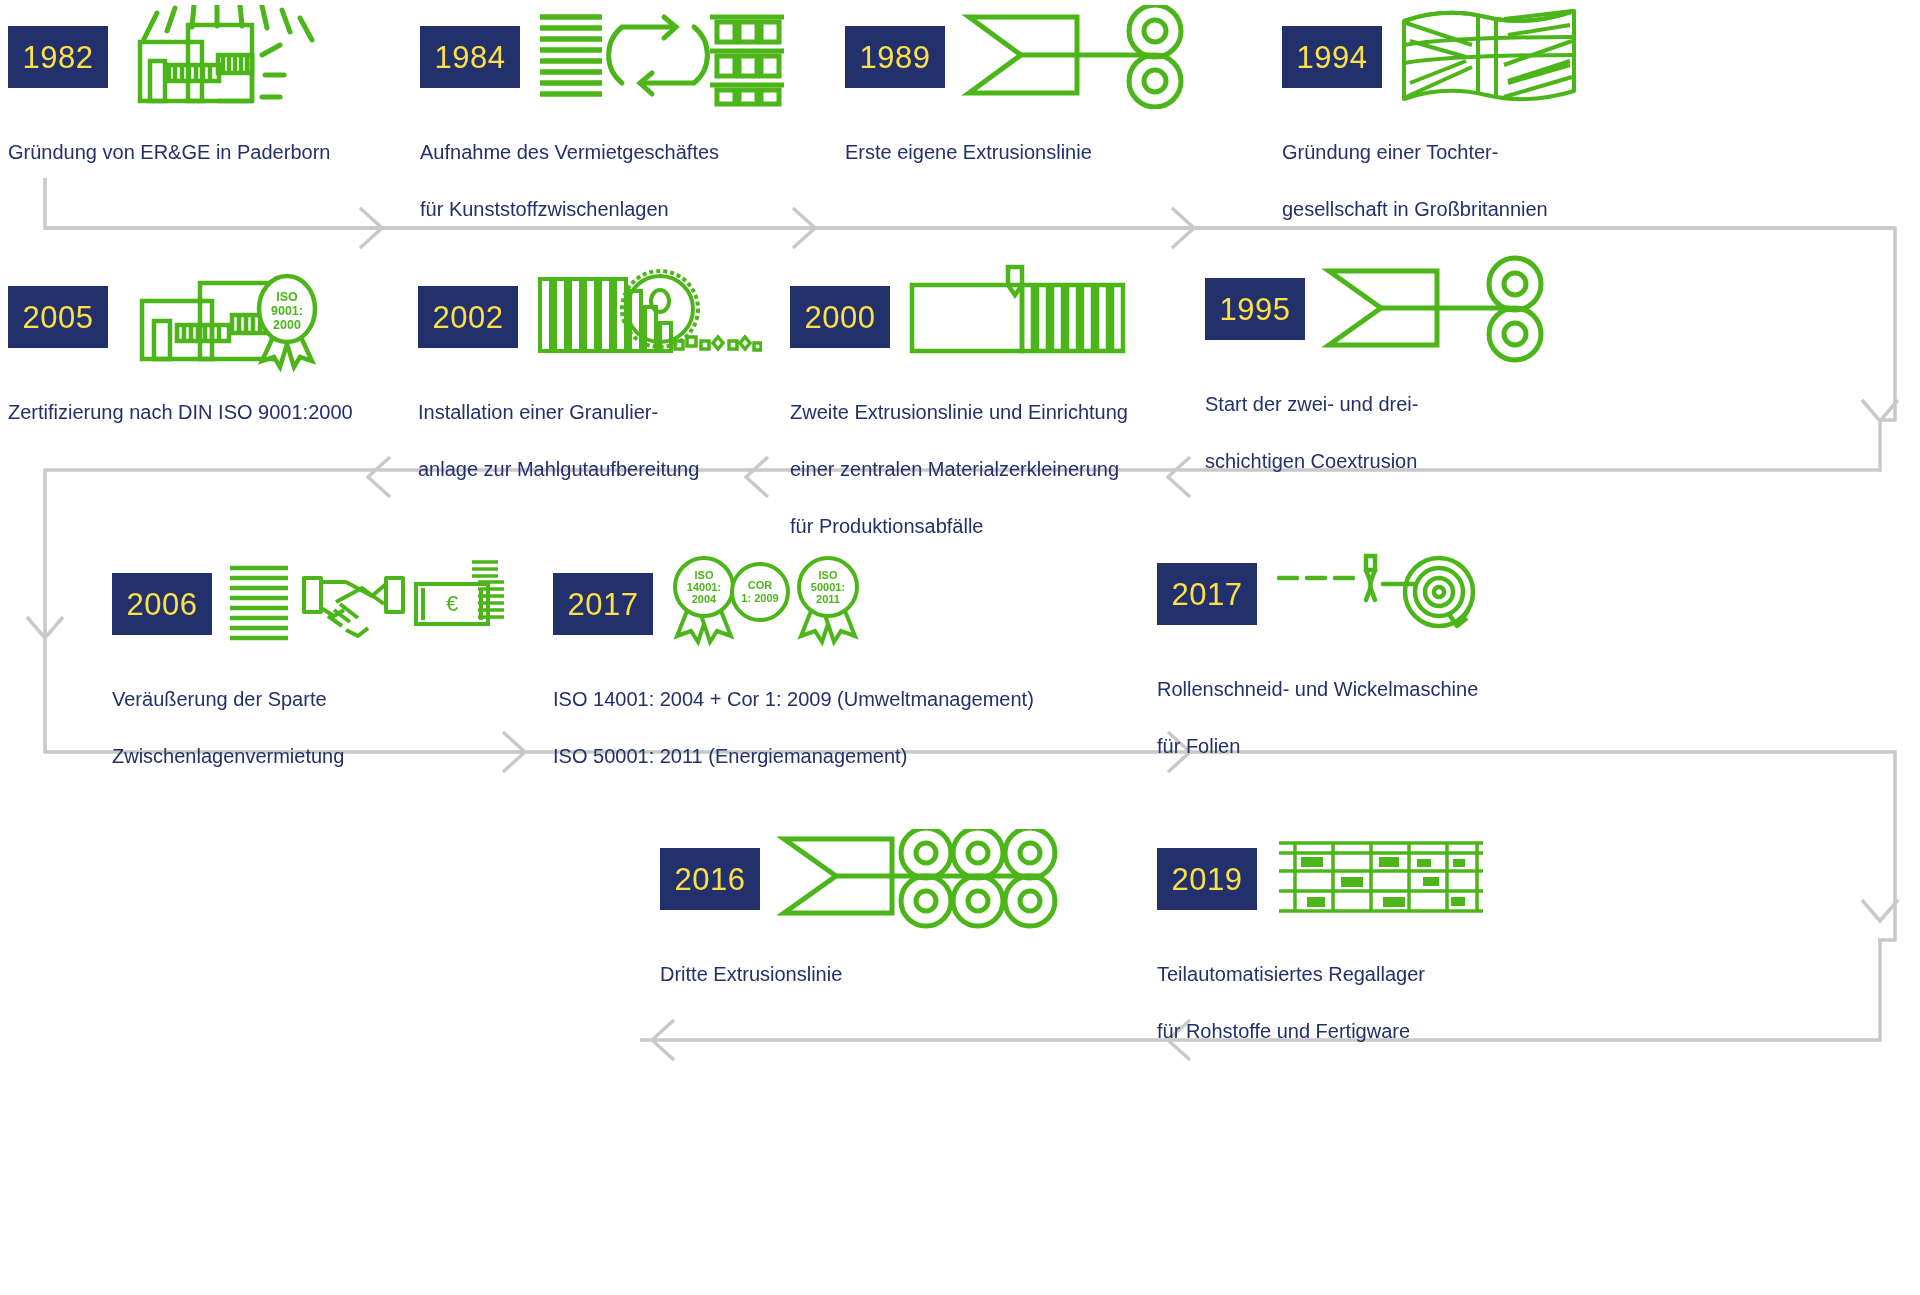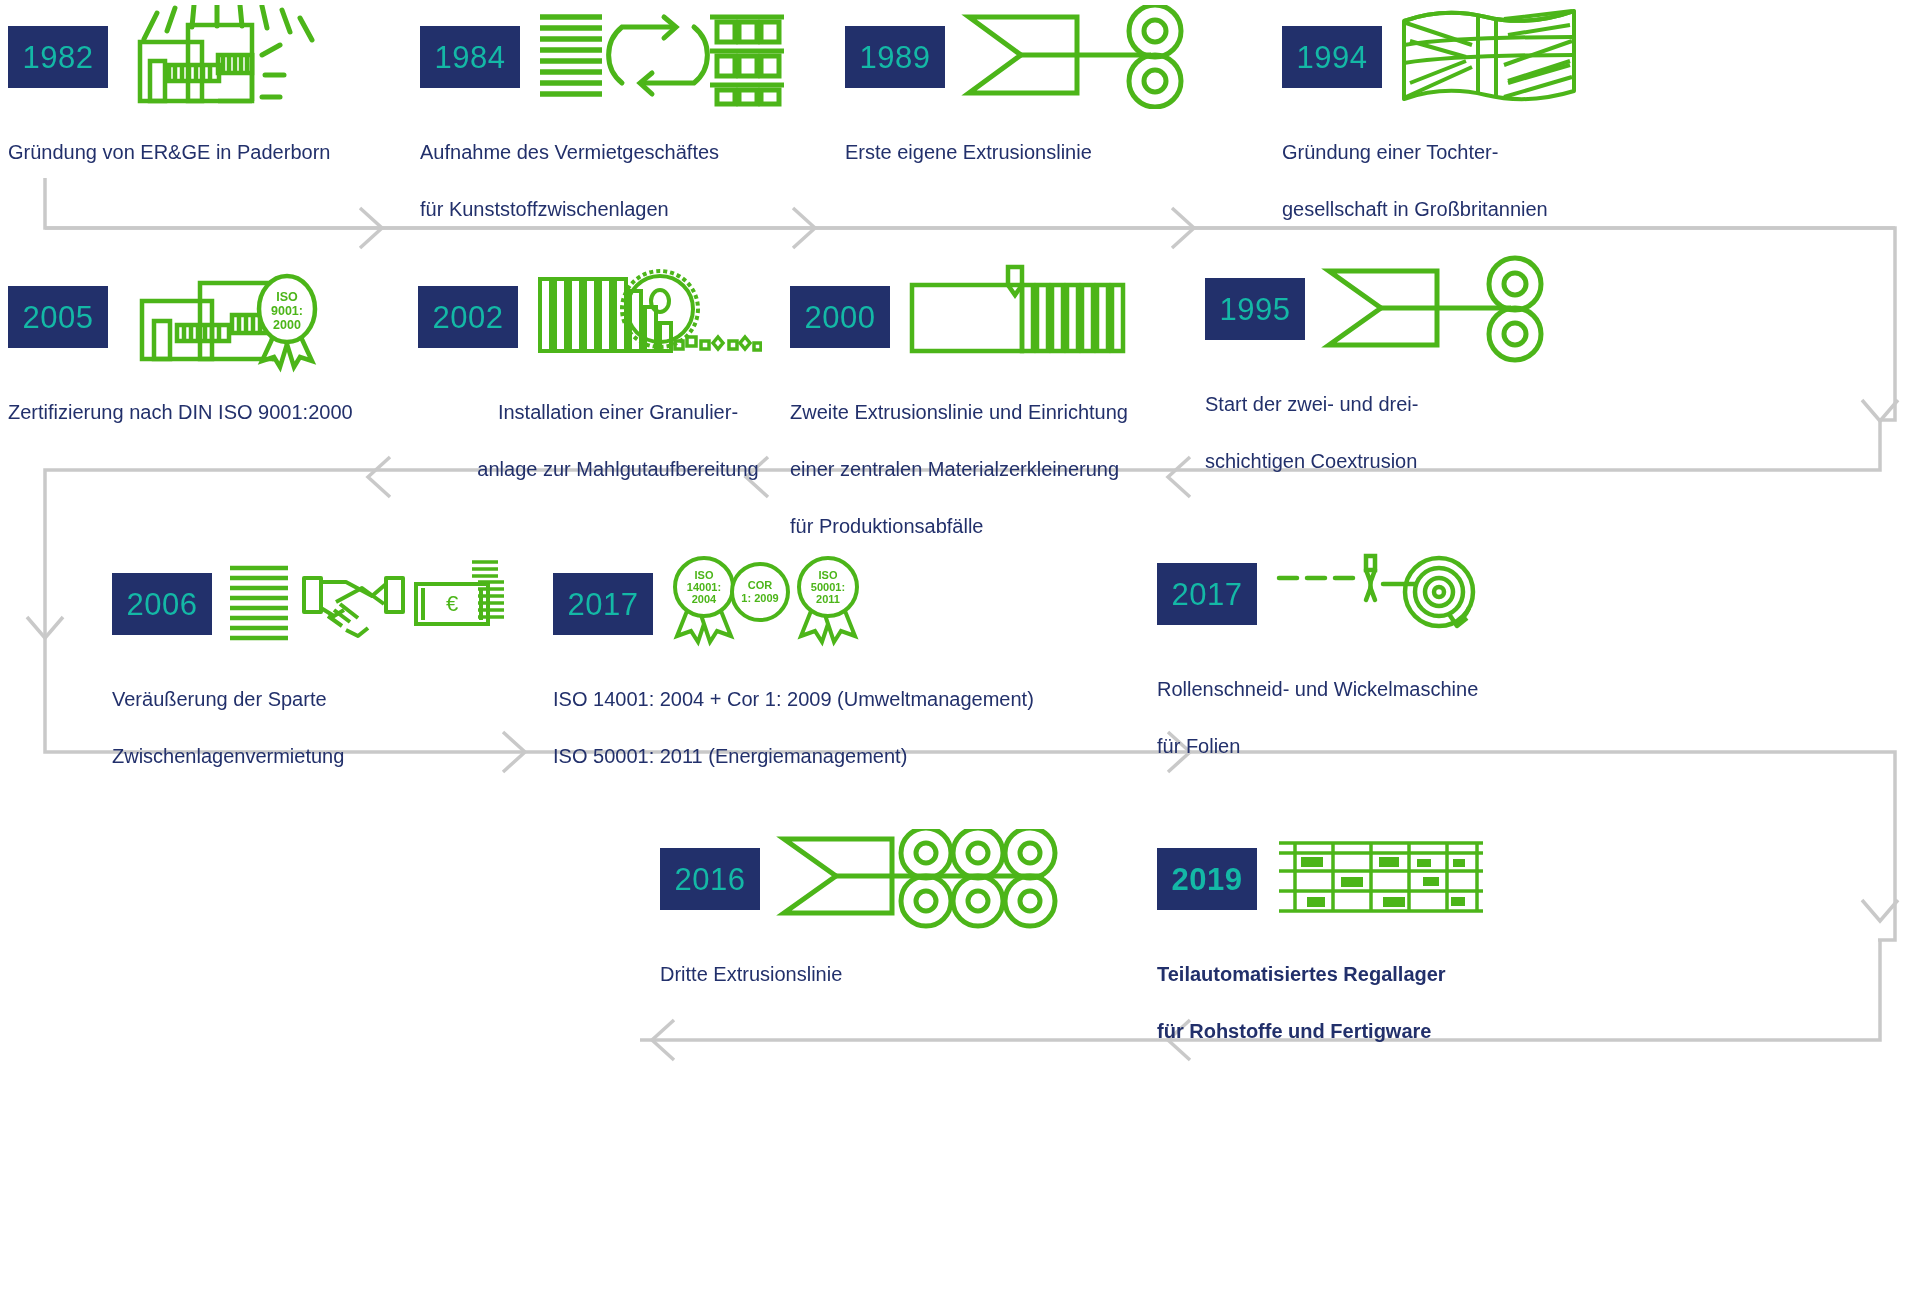--- a/index.html
+++ b/index.html
@@ -34,21 +34,21 @@
     position: absolute;
   }
   .ms-head {
     display: flex;
     align-items: center;
     gap: 0px;
     height: 78px;
   }
   .year-chip {
     background: #22306b;
-    color: #14b8a6;
+    color: #fde047;
     font-size: 31px;
     line-height: 1;
     letter-spacing: 0.5px;
     width: 100px;
     height: 62px;
     display: flex;
     align-items: center;
     justify-content: center;
     font-family: "Liberation Sans", sans-serif;
     flex: 0 0 auto;
@@ -292,21 +292,21 @@
           <text x="165" y="54" text-anchor="middle" fill="#4cb519" font-family="Liberation Sans, sans-serif" font-size="12.5" font-weight="bold">9001:</text>
           <text x="165" y="68" text-anchor="middle" fill="#4cb519" font-family="Liberation Sans, sans-serif" font-size="12.5" font-weight="bold">2000</text>
         </svg>
       </div>
     </div>
     <div class="ms-text">
       <span class="line">Zertifizierung nach DIN ISO 9001:2000</span>
     </div>
   </div>
 
-  <div class="milestone" style="left:418px; top:278px; width:400px;text-align:center;">
+  <div class="milestone" style="left:418px; top:278px; width:400px;">
     <div class="ms-head">
       <div class="year-chip">2002</div>
       <div class="icon-wrap">
         <svg width="230" height="112" viewBox="0 0 230 112">
           <g stroke="#4cb519" stroke-width="4" fill="none">
             <rect x="8" y="18" width="11" height="72"></rect>
             <rect x="23" y="18" width="11" height="72"></rect>
             <rect x="38" y="18" width="11" height="72"></rect>
             <rect x="53" y="18" width="11" height="72"></rect>
             <rect x="68" y="18" width="11" height="72"></rect>
@@ -528,21 +528,21 @@
             <ellipse cx="256" cy="72" rx="10" ry="10"></ellipse>
           </g>
         </svg>
       </div>
     </div>
     <div class="ms-text">
       <span class="line">Dritte Extrusionslinie</span>
     </div>
   </div>
 
-  <div class="milestone" style="left:1157px; top:840px; width:460px;font-weight:bold;">
+  <div class="milestone" style="left:1157px; top:840px; width:460px;">
     <div class="ms-head">
       <div class="year-chip">2019</div>
       <div class="icon-wrap">
         <svg width="220" height="100" viewBox="0 0 220 100">
           <g stroke="#4cb519" stroke-width="3.5" fill="none">
             <line x1="8" y1="14" x2="212" y2="14"></line>
             <line x1="8" y1="24" x2="212" y2="24"></line>
             <line x1="8" y1="42" x2="212" y2="42"></line>
             <line x1="8" y1="62" x2="212" y2="62"></line>
             <line x1="8" y1="82" x2="212" y2="82"></line>

